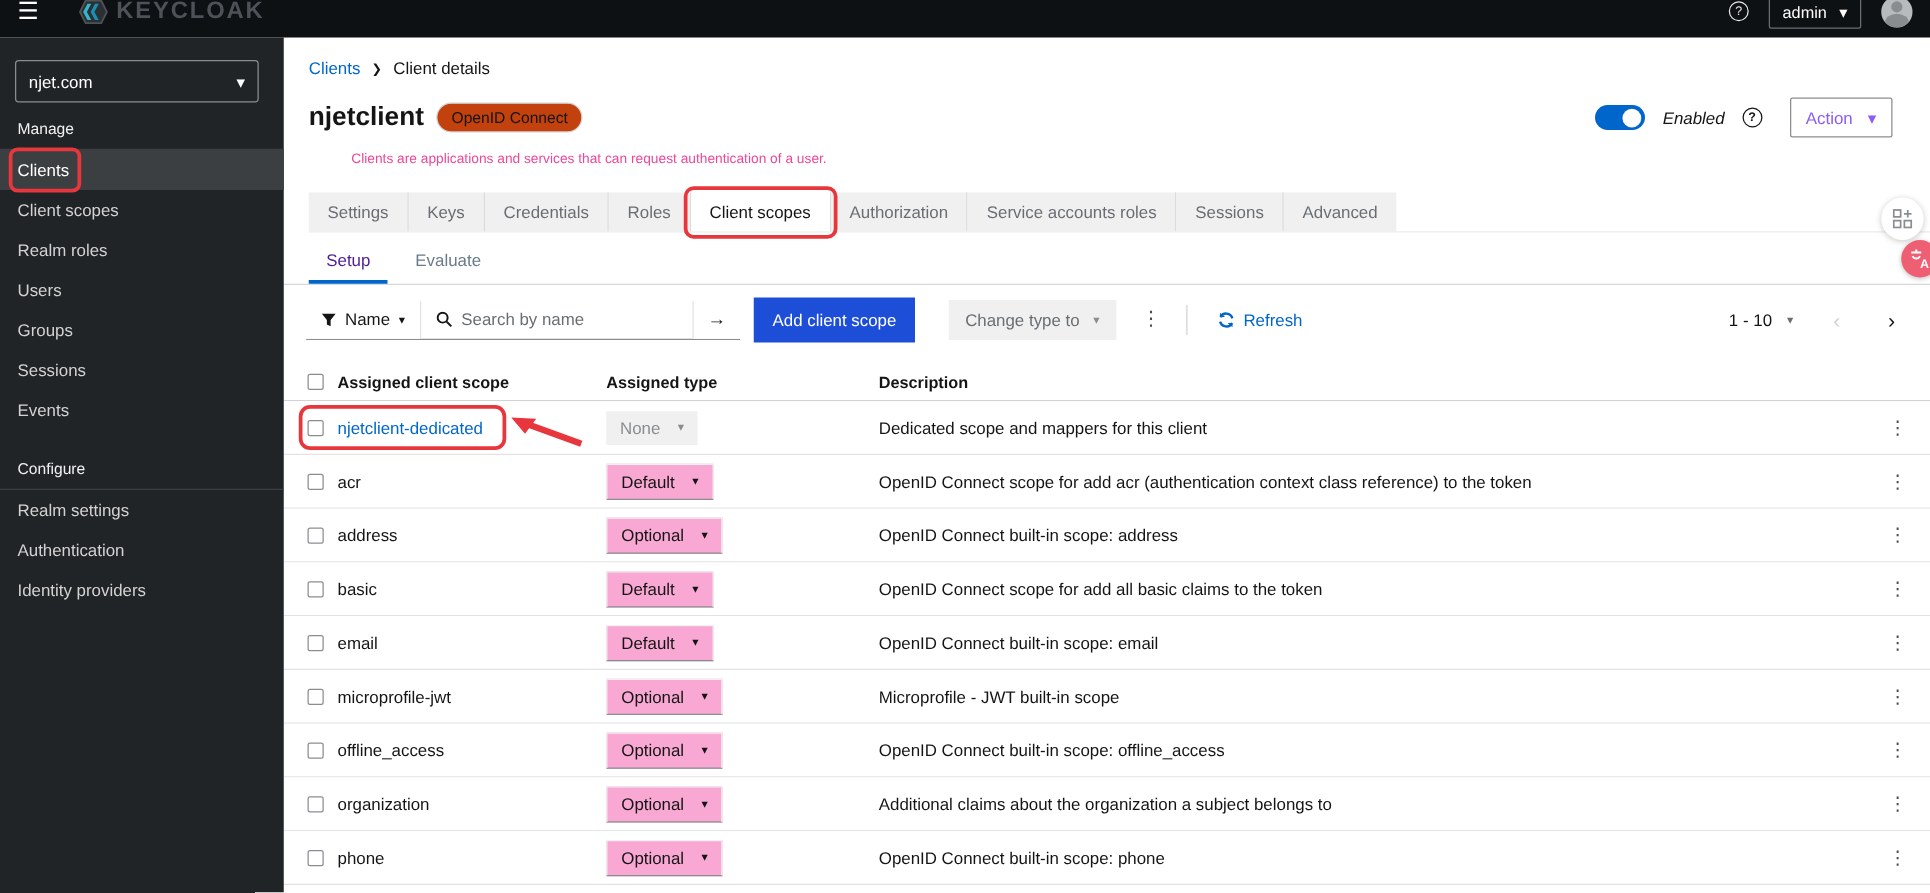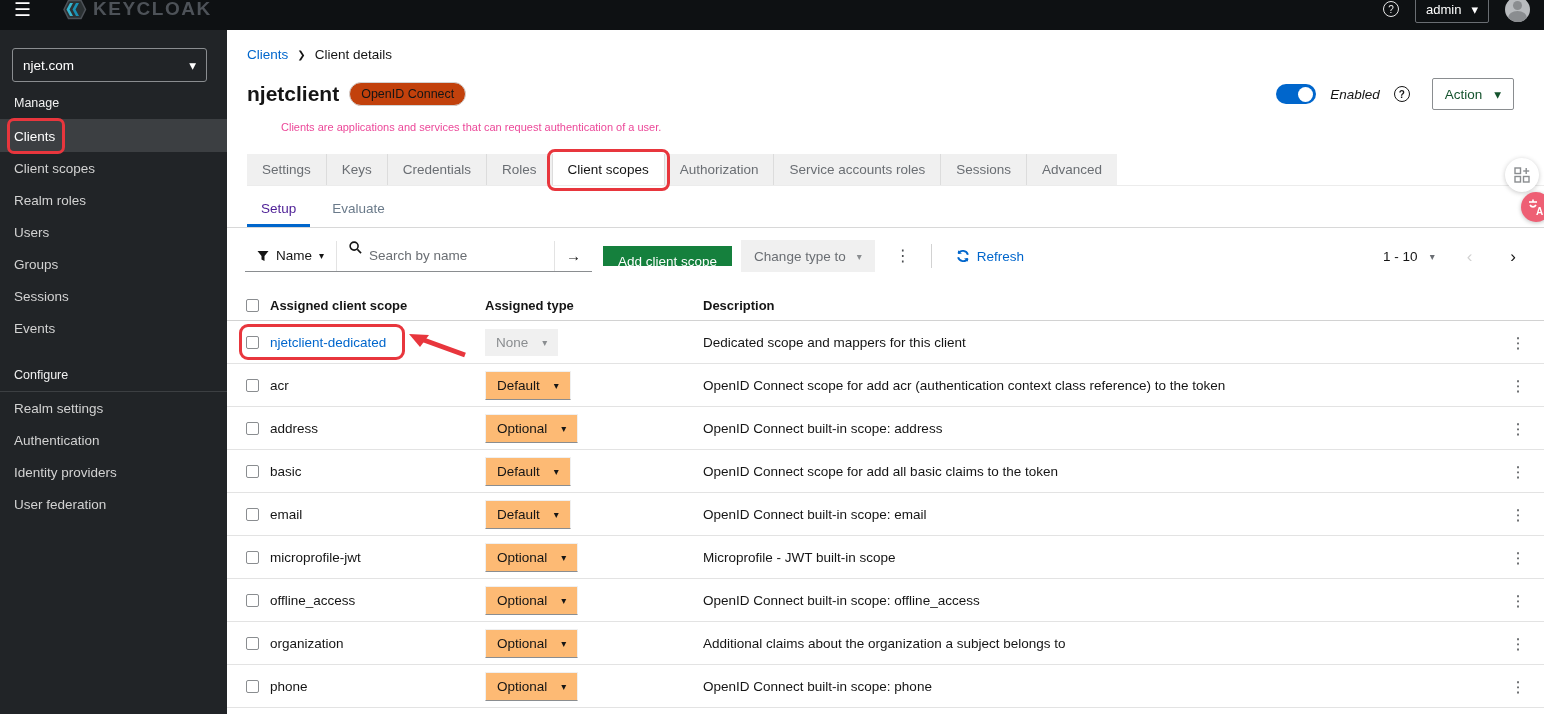--- a/index.html
+++ b/index.html
@@ -69,21 +69,21 @@
   }
   .title-controls { margin-left:auto; display:flex; align-items:center; gap:14px; }
   .toggle { width:40px; height:20px; border-radius:10px; background:#0066cc; position:relative; border:none; cursor:pointer; }
   .toggle .knob { position:absolute; top:2.5px; right:3px; width:15px; height:15px; border-radius:50%; background:#fff; }
   .enabled-label { font-size:13.5px;font-style:italic; }
   .help-circle {
     width:16px; height:16px; border:1.5px solid #151515; border-radius:50%; background:none;
     color:#151515; font-size:10px; font-weight:bold; display:flex; align-items:center; justify-content:center; cursor:pointer;
   }
   .action-btn {
-    border:1px solid #8a8d90; background:#fff; border-radius:2px; font-size:13.5px; color:#14532d;
+    border:1px solid #8a8d90; background:#fff; border-radius:2px; font-size:13.5px; color:#8b5cf6;
     padding:7px 12px; display:flex; align-items:center; gap:12px; cursor:pointer; margin-left:8px;
   }
   .subtitle { padding:11px 0 0 20px; font-size:11px; color:#ec4899;margin-left:34px; }
 
   
   .tabs-row { display:flex; margin:21px 0 0 20px; border-bottom:1px solid #ececec; padding-right:20px; }
   .tab {
     position:relative; background:#f0f0f0; border:none; border-right:1px solid #dcdcdc;
     color:#6a6e73; font-size:13.5px; padding:8px 15px; height:31px; cursor:pointer; font-family:inherit;
   }
@@ -98,26 +98,26 @@
     background:none; border:none; font-size:13.5px; padding:9px 14px 8px; cursor:pointer;
     color:#6a7a8a; border-bottom:3px solid transparent; font-family:inherit;
   }
   .subtab.active { color:#4c1d95; border-bottom-color:#0066cc; }
 
   
   .toolbar { display:flex; align-items:center; margin:12px 18px 0 18px; height:32px; }
   .search-group { display:flex; align-items:stretch; height:31px; border-bottom:1px solid #8a8d90; }
   .filter-btn { display:flex; align-items:center; gap:7px; background:#fff; border:none; padding:0 12px; font-size:13.5px; color:#151515; cursor:pointer; font-family:inherit; }
   .filter-btn .caret { font-size:10px; color:#151515; }
-  .search-field { display:flex; gap:7px; padding:0 12px; border-left:1px solid #e3e3e3; width:218px; }
+  .search-field { display:flex; align-items:center; gap:7px; padding:0 12px; border-left:1px solid #e3e3e3; width:218px; }
   .search-field input { border:none; outline:none; font-size:13.5px; width:170px; color:#151515; font-family:inherit; }
   .search-field input::placeholder { color:#6a6e73; }
   .search-go { width:38px; background:#fff; border:none; border-left:1px solid #e3e3e3; font-size:15px; color:#151515; cursor:pointer; }
-  .primary-btn { margin-left:11px; background:#15803d; color:#fff; border:none; font-size:13.5px; padding:8px 15px; height:20px; cursor:pointer; font-family:inherit; }
-  .secondary-dd { margin-left:9px; background:#f0f0f0; color:#6a6e73; border:none; font-size:13.5px; padding:8px 13px; height:32px; display:flex; align-items:center; gap:11px; cursor:default; font-family:inherit; }
+  .primary-btn { margin-left:11px; background:#1d4ed8; color:#fff; border:none; font-size:13.5px; padding:8px 15px; height:36px; cursor:pointer; font-family:inherit; }
+  .secondary-dd { margin-left:27px; background:#f0f0f0; color:#6a6e73; border:none; font-size:13.5px; padding:8px 13px; height:32px; display:flex; align-items:center; gap:11px; cursor:default; font-family:inherit; }
   .secondary-dd .caret { font-size:10px; color:#8a8d90; }
   .kebab { background:none; border:none; font-size:15px; color:#4a4d50; cursor:pointer; letter-spacing:0; line-height:1; }
   .toolbar .kebab { margin-left:20px; font-size:16px; }
   .toolbar-divider { width:1px; height:24px; background:#d2d2d2; margin-left:20px; }
   .refresh-btn { margin-left:24px; background:none; border:none; color:#0066cc; font-size:13.5px; display:flex; align-items:center; gap:7px; cursor:pointer; font-family:inherit; }
   .pagination { margin-left:auto; display:flex; align-items:center; padding-right:6px; }
   .per-page { background:none; border:none; font-size:13.5px; color:#151515; display:flex; align-items:center; gap:12px; cursor:pointer; font-family:inherit; }
   .per-page .caret { font-size:10px; color:#6a6e73; }
   .pg-btn { background:none; border:none; font-size:17px; cursor:pointer; padding:0 4px; line-height:1; }
   .pg-prev { color:#d2d2d2; margin-left:28px; }
@@ -129,21 +129,21 @@
   .trow  { display:flex; align-items:center; height:43px; border-bottom:1px solid #e3e3e3; position:relative; background:#fff; }
   .col-check { width:43px; padding-left:19px; display:flex; align-items:center; }
   .col-name  { width:215px; }
   .col-type  { width:190px; }
   .col-desc  { flex:1;padding-left:28px; }
   .col-kebab { width:52px; display:flex; justify-content:center; }
   .checkbox { width:13px; height:13px; border:1px solid #8a8d90; border-radius:2px; background:#fff; cursor:pointer; display:inline-block; }
   .scope-name { font-size:13.5px; color:#151515; cursor:pointer; }
   .scope-name.link { color:#0066cc; }
   .pf-select {
-    display:inline-flex; align-items:center; gap:14px; background:#fdba74;
+    display:inline-flex; align-items:center; gap:14px; background:#f9a8d4;
     border:1px solid #f0f0f0; border-bottom:1px solid #8a8d90;
     font-size:13.5px; color:#151515; padding:6px 11px; cursor:pointer; font-family:inherit;
   }
   .pf-select .caret { font-size:10px; color:#151515; }
   .pf-select.disabled { background:#f0f0f0; border:none; color:#8a8d90; cursor:default; }
   .pf-select.disabled .caret { color:#8a8d90; }
   .scope-desc { font-size:13.5px; color:#151515; }
 
   
   .row-ring { display:none; }
@@ -236,23 +236,20 @@
         </div>
 
         <div class="nav-item">
           <span>Authentication</span>
         </div>
 
         <div class="nav-item">
           <span>Identity providers</span>
         </div>
 
-        <div class="nav-item">
-          <span>User federation</span>
-        </div>
       </div>
   </nav>
 
   <main class="content">
 
     <div class="breadcrumb">
       <a class="crumb-link">Clients</a>
       <span class="crumb-sep">❯</span>
       <span>Client details</span>
     </div>

